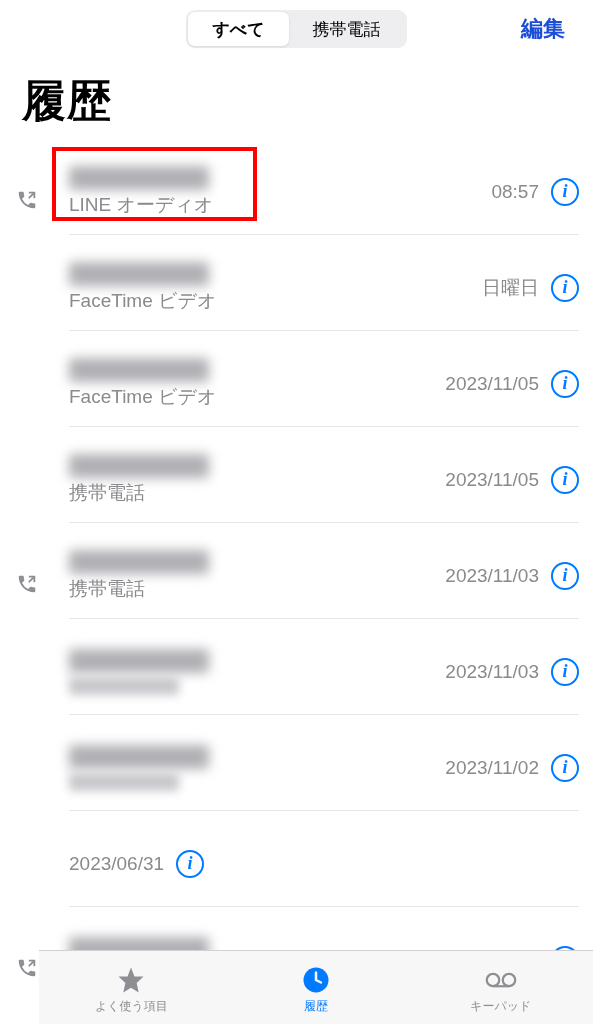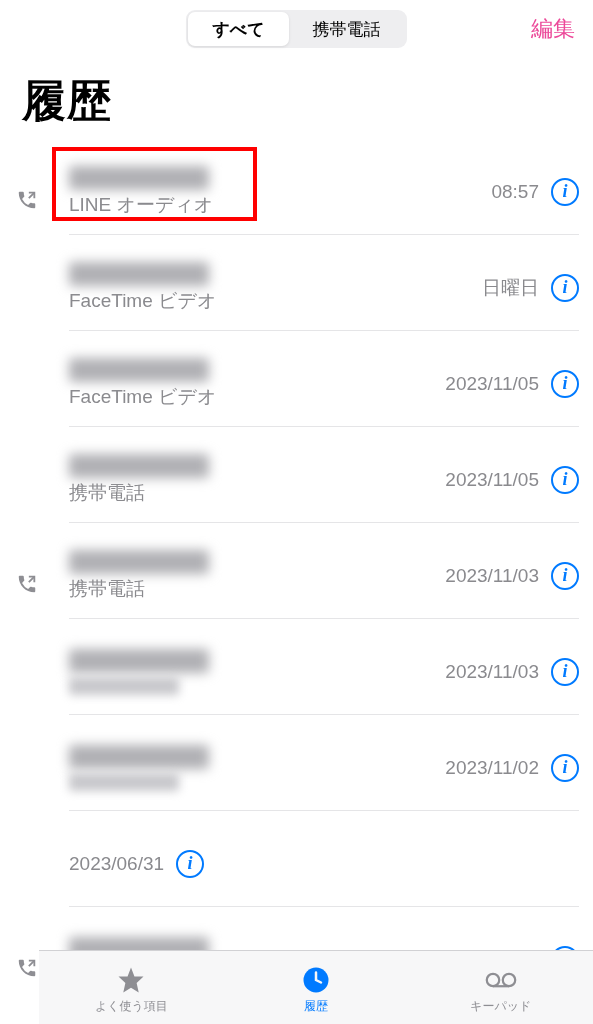--- a/index.html
+++ b/index.html
@@ -40,24 +40,24 @@
       align-items: center;
       font-weight: 500;
     }
     .segment.active {
       background: #ffffff;
       box-shadow: 0 1px 3px rgba(0,0,0,0.1);
       font-weight: 600;
     }
     .edit-btn {
       position: absolute;
-      right: 18px;
-      color: #ec4899;
+      right: 28px;
+      color: #1d4ed8;
       font-size: 22px;
-      font-weight: 400;
+      font-weight: 700;
     }
     .title {
       font-size: 44px;
       font-weight: 700;
       padding: 14px 22px 18px 22px;
       letter-spacing: 1px;
     }
     .list {
       display: flex;
       flex-direction: column;

